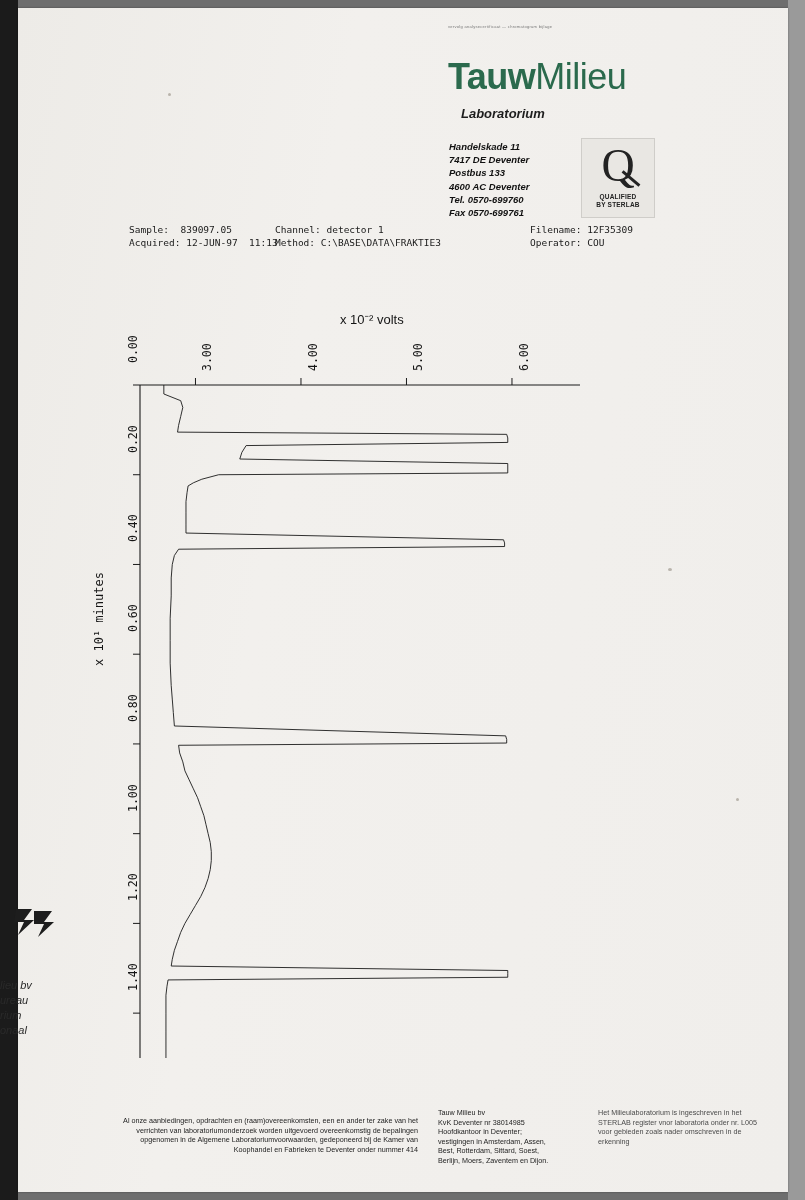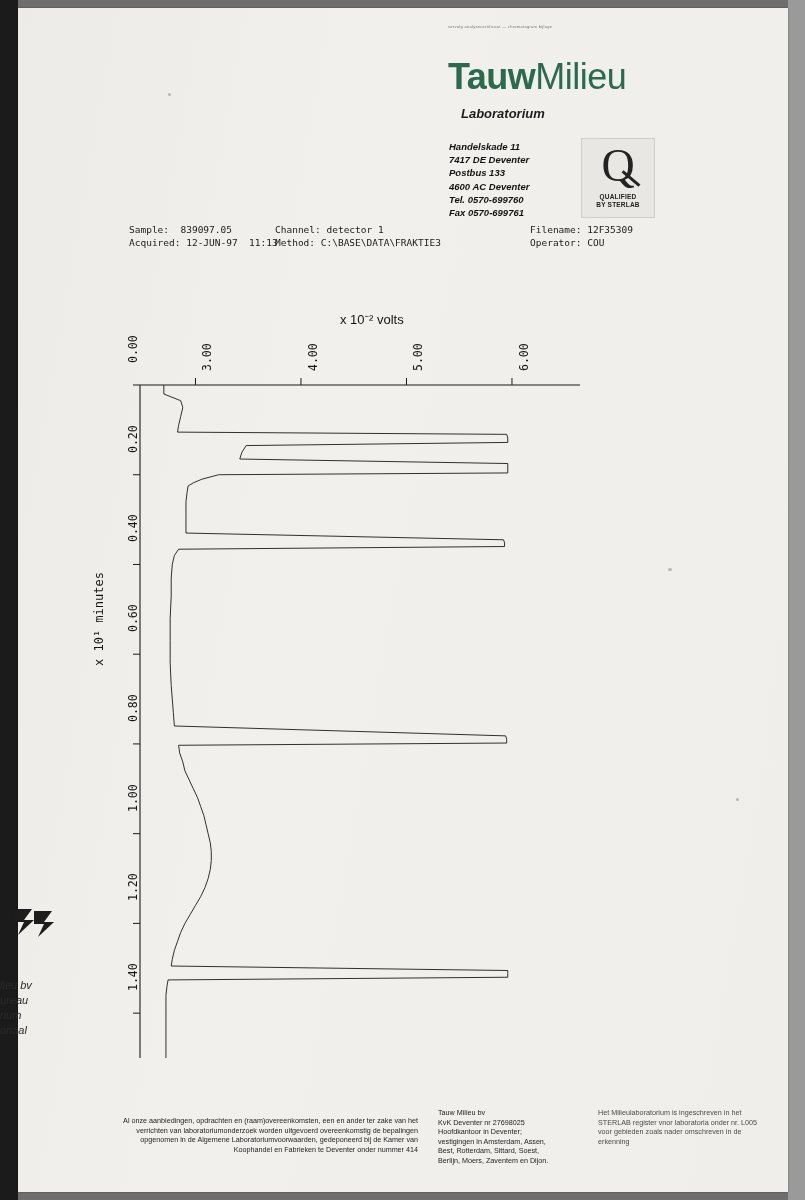--- a/index.html
+++ b/index.html
@@ -308,21 +308,21 @@
             <div class="yticklabel" style="left: 48px; top: 423.933px;">0.80</div>
             <div class="yticklabel" style="left: 48px; top: 513.667px;">1.00</div>
             <div class="yticklabel" style="left: 48px; top: 603.4px;">1.20</div>
             <div class="yticklabel" style="left: 48px; top: 693.133px;">1.40</div>
           </div>
       </div>
 
       <div class="footer">
         <div class="fcol f1">Al onze aanbiedingen, opdrachten en (raam)overeenkomsten, een en ander ter zake van het verrichten van laboratoriumonderzoek worden uitgevoerd overeenkomstig de bepalingen opgenomen in de Algemene Laboratoriumvoorwaarden, gedeponeerd bij de Kamer van Koophandel en Fabrieken te Deventer onder nummer 414</div>
         <div class="fcol f2" style="white-space: pre-line;">Tauw Milieu bv
-KvK Deventer nr 27698025
+KvK Deventer nr 38014985
 Hoofdkantoor in Deventer;
 vestigingen in Amsterdam, Assen,
 Best, Rotterdam, Sittard, Soest,
 Berlijn, Moers, Zaventem en Dijon.</div>
         <div class="fcol f3">Het Milieulaboratorium is ingeschreven in het STERLAB register vnor laboratoria onder nr. L005 voor gebieden zoals nader omschreven in de erkenning</div>
       </div>
 
       <div class="speck" style="left:150px;top:85px;width:3px;height:3px;"></div>
       <div class="speck" style="left:650px;top:560px;width:4px;height:3px;"></div>
       <div class="speck" style="left:718px;top:790px;width:3px;height:3px;"></div>

